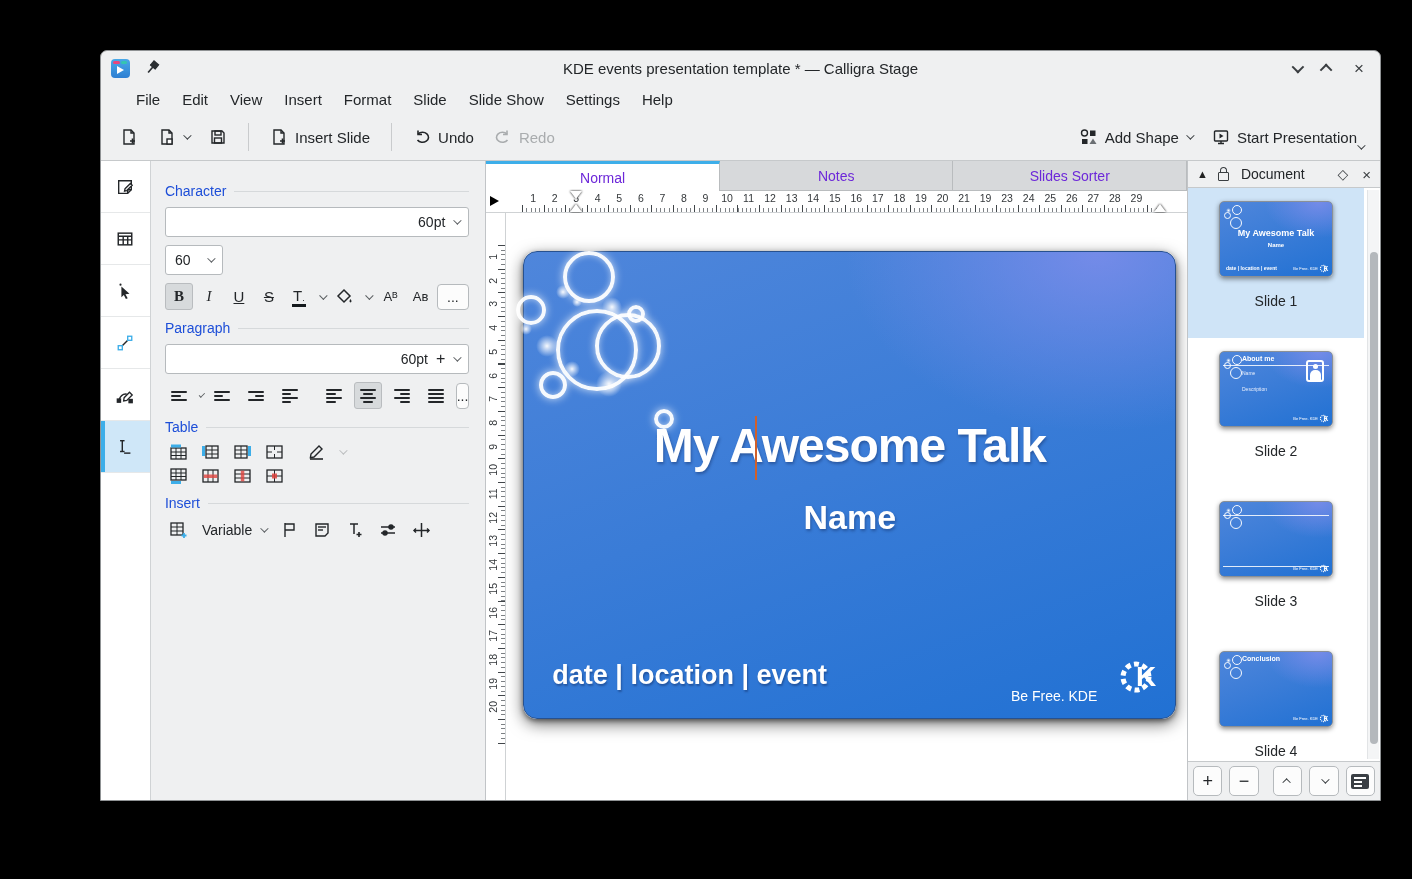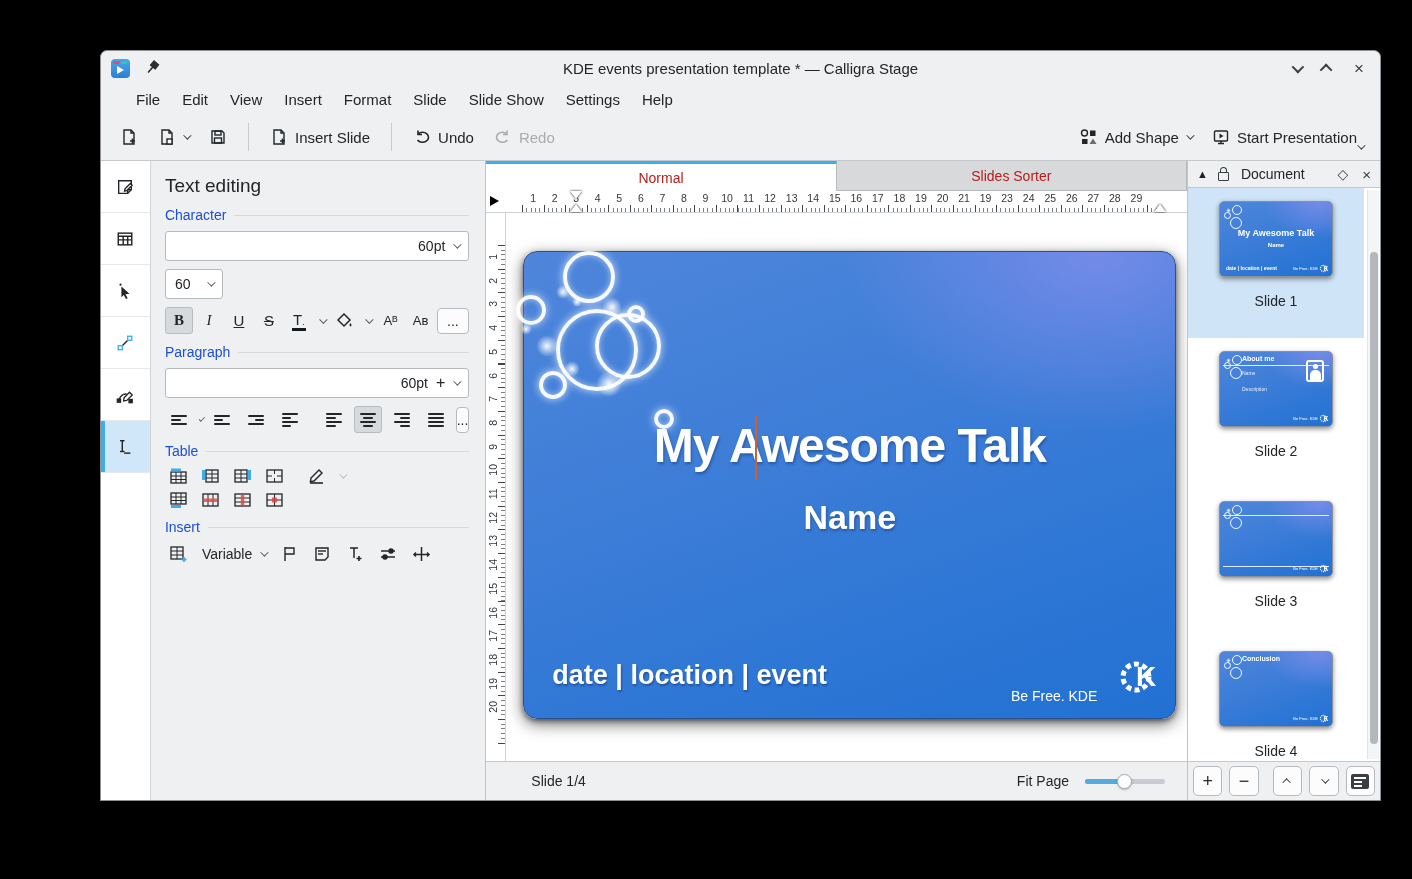--- a/index.html
+++ b/index.html
@@ -76,21 +76,21 @@
   .aj i{width:16px}
   .tiny-chev { border-color:#5a5e61; }
   .dis { opacity:.35; }
   .tbl-row { display:flex; align-items:center; gap:13px; margin:6px 0 4px 10px; }
   .ins-row { display:flex; align-items:center; gap:14px; margin:10px 0 0 10px; font-size:14px; }
 
   
   .central { width:702px; display:flex; flex-direction:column; min-width:0; }
   .tabbar { height:30px; display:flex; flex:0 0 auto; background:#d7d9db; }
   .tab { flex:1; display:flex; align-items:center; justify-content:center; font-size:14px;
-         background:#d7d9db; border-right:1px solid #b9bcbe; border-bottom:1px solid #b9bcbe; color:#b91c1c; }
+         background:#d7d9db; border-right:1px solid #b9bcbe; border-bottom:1px solid #b9bcbe; color:#6d28d9; }
   .tab.active { background:#fff; border-bottom:none; border-top:3px solid #3daee9; }
   .rulerbar { height:22px; display:flex; flex:0 0 auto; background:#fff; border-bottom:1px solid #cfd2d4; position:relative; }
   .rcorner { width:20px; position:relative; }
   .rcorner .ptr { position:absolute; left:4px; top:5px; width:0; height:0;
                   border-left:9px solid #000; border-top:5px solid transparent; border-bottom:5px solid transparent; }
   .hruler { flex:1; position:relative;
      background-image:
        repeating-linear-gradient(90deg,#41464a 0 1px,transparent 1px 21.55px),
        repeating-linear-gradient(90deg,#7c8084 0 1px,transparent 1px 4.31px);
      background-size:640px 7px, 640px 4px;
@@ -342,21 +342,20 @@
           <svg class="icon16" viewBox="0 0 20 20" stroke="#232629" stroke-width="1.6" fill="none">
             <line x1="7" y1="3" x2="7" y2="15"></line>
               <line x1="4.5" y1="3" x2="9.5" y2="3"></line>
             <line x1="4.5" y1="15" x2="9.5" y2="15"></line>
               <line x1="9" y1="16.8" x2="16" y2="16.8"></line>
           </svg>
         </div>
       </div>
 
       <div class="options">
-        <div class="panel-title">Text editing</div>
 
         <div class="sect">
           <span class="sect-label">Character</span>
           <span class="sect-line"></span>
         </div>
         <div class="combo-row">
           <div class="combo grow">
             <span class="right-val">
               <span>60pt</span>
               <span class="chev down small"></span>
@@ -579,20 +578,21 @@
           <svg class="tbl-ic" viewBox="0 0 19 18" stroke="#232629" stroke-width="1.5" fill="none">
             <path d="M9.5 2 v14 M2 9.5 h15"></path>
               <path d="M15 7.5 l2 2-2 2 M4 7.5 l-2 2 2 2"></path>
           </svg>
         </div>
       </div>
 
       <div class="central">
         <div class="tabbar">
           <div class="tab active">Normal</div>
+          <div class="tab">Notes</div>
           <div class="tab">Slides Sorter</div>
         </div>
         <div class="rulerbar">
           <div class="rcorner">
               <div class="ptr"></div>
             </div>
           <div class="hruler">
             <div class="hnums" id="hnums">
                 <span>1</span>
                 <span>2</span>
@@ -679,31 +679,20 @@
             <div class="dot" style="left:50px;top:42px;width:14px;height:14px;"></div>
             <div class="dot" style="left:66px;top:54px;width:10px;height:10px;"></div>
             <div class="dot" style="left:96px;top:54px;width:20px;height:20px;"></div>
             <div class="dot" style="left:30px;top:92px;width:22px;height:22px;"></div>
             <div class="dot" style="left:58px;top:118px;width:16px;height:16px;"></div>
             <div class="dot" style="left:90px;top:128px;width:26px;height:26px;"></div>
             <div class="dot" style="left:14px;top:80px;width:12px;height:12px;"></div>
           </div>
         </div>
 
-        <div class="statusbar">
-          <span>Slide 1/4</span>
-          <div class="zoom-wrap">
-            <span>Fit Page</span>
-            <div class="zslider">
-              <div class="ztrack"></div>
-              <div class="zfill"></div>
-              <div class="zhandle"></div>
-            </div>
-          </div>
-        </div>
       </div>
 
       <div class="dock">
         <div class="dock-head">
           <span class="t-up">▲</span>
           <span class="lock"></span>
           <span class="dtitle">Document</span>
           <span class="right">
             <span>◇</span>
             <span class="x-glyph" style="font-size:15px;">×</span>

